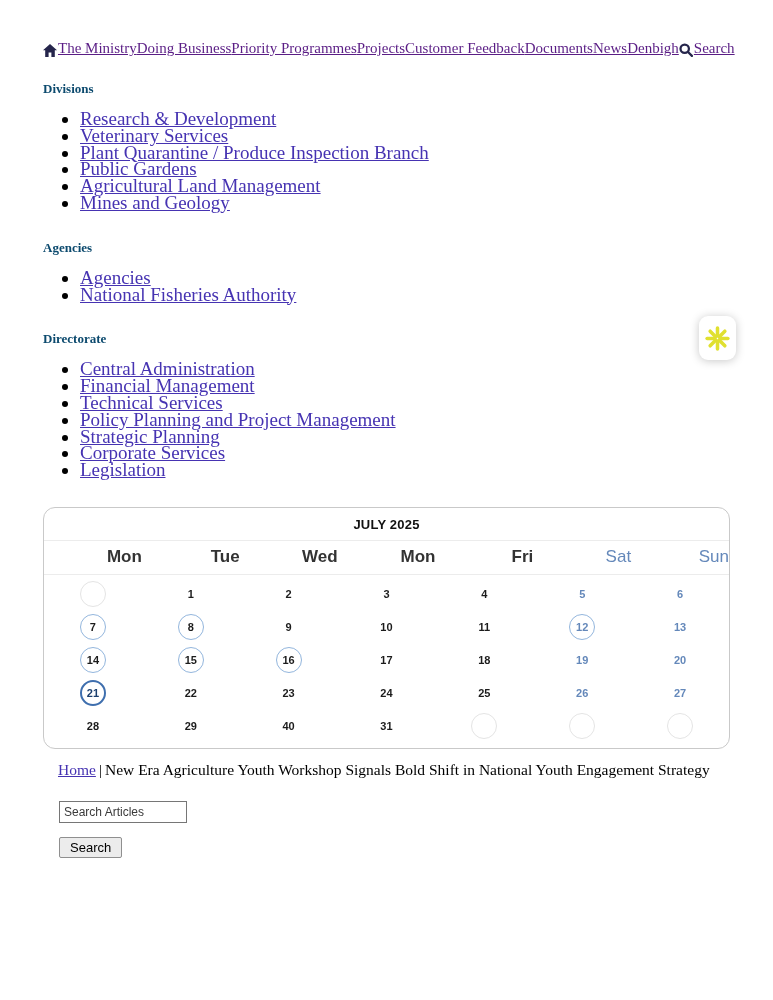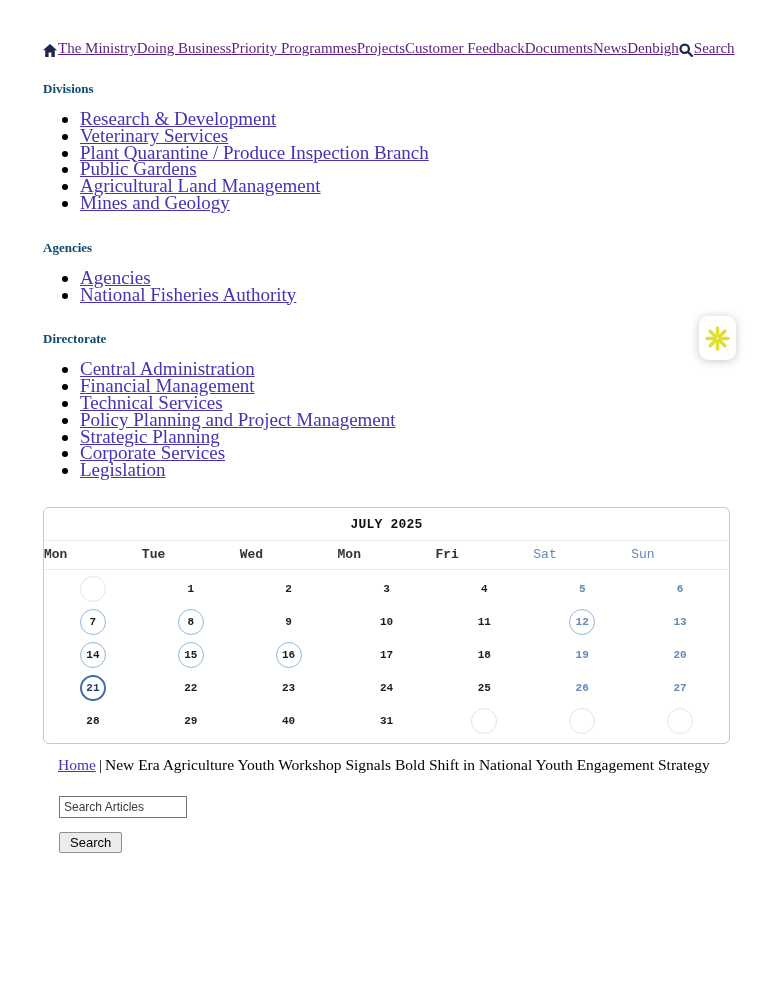--- a/index.html
+++ b/index.html
@@ -22,26 +22,26 @@
   .nav-icon svg{display:block}
 
   
   h2.section-title{font-size:13px;font-weight:bold;margin:28px 0 0;color:#0c4a6e}
   .sections h2.section-title:first-child{margin-top:24px}
   ul.section-list{margin:14px 0 28px;padding-left:37px}
   ul.section-list li{font-size:19px;line-height:16.8px}
   ul.section-list a{color:var(--body-link);text-decoration:underline}
 
   
-  .calendar{border:1px solid #c9c9c9;border-radius:6px;background:#fff;
-            font-family:Liberation Mono, monospace;overflow:hidden;margin-top:26px}
+  .calendar{border:1px solid #c9c9c9;border-radius:12px;background:#fff;
+            font-family:Liberation Sans, sans-serif;overflow:hidden;margin-top:26px}
   .cal-title{text-align:center;font-size:13px;font-weight:600;color:#111;
              padding:9px 0 8px;border-bottom:1px solid #ececec;letter-spacing:.2px}
   .cal-head{display:grid;grid-template-columns:repeat(7,1fr);border-bottom:1px solid #ececec}
-  .cal-h{text-align:left;font-size:13px;color:#333;font-weight:600;padding:6px 0 7px}
+  .cal-h{text-align:right;font-size:17px;color:#333;font-weight:600;padding:6px 0 7px}
   .cal-h.weekend{color:var(--weekend);font-weight:400}
   .cal-grid{display:grid;grid-template-columns:repeat(7,1fr);padding:3px 0 5px}
   .cal-cell{height:33px;display:flex;align-items:center;justify-content:center}
   .day-circle{width:26px;height:26px;border-radius:50%;border:1px solid transparent;
               display:flex;align-items:center;justify-content:center;
               font-size:11px;font-weight:600;color:#1c1c1c}
   .day-circle.empty{border-color:#e4e4e4}
   .day-circle.weekend{color:var(--weekend)}
   .day-circle.event{border-color:var(--event-ring)}
   .day-circle.selected{border:2px solid var(--selected-ring);color:#1c3f6e}

